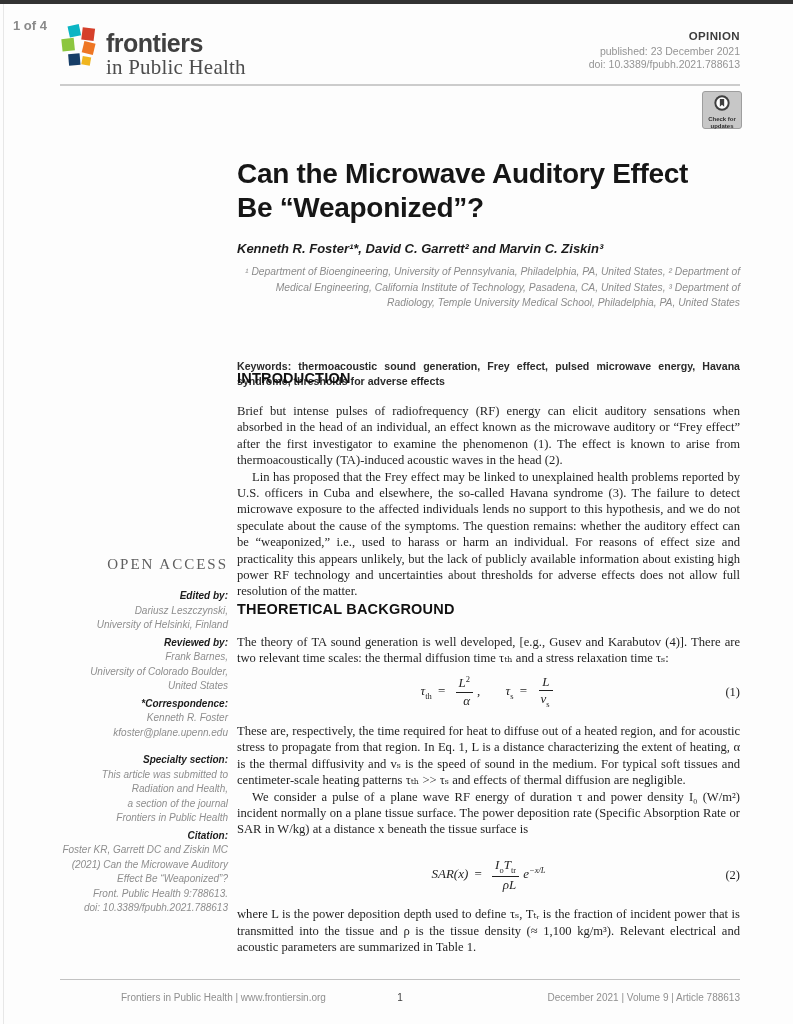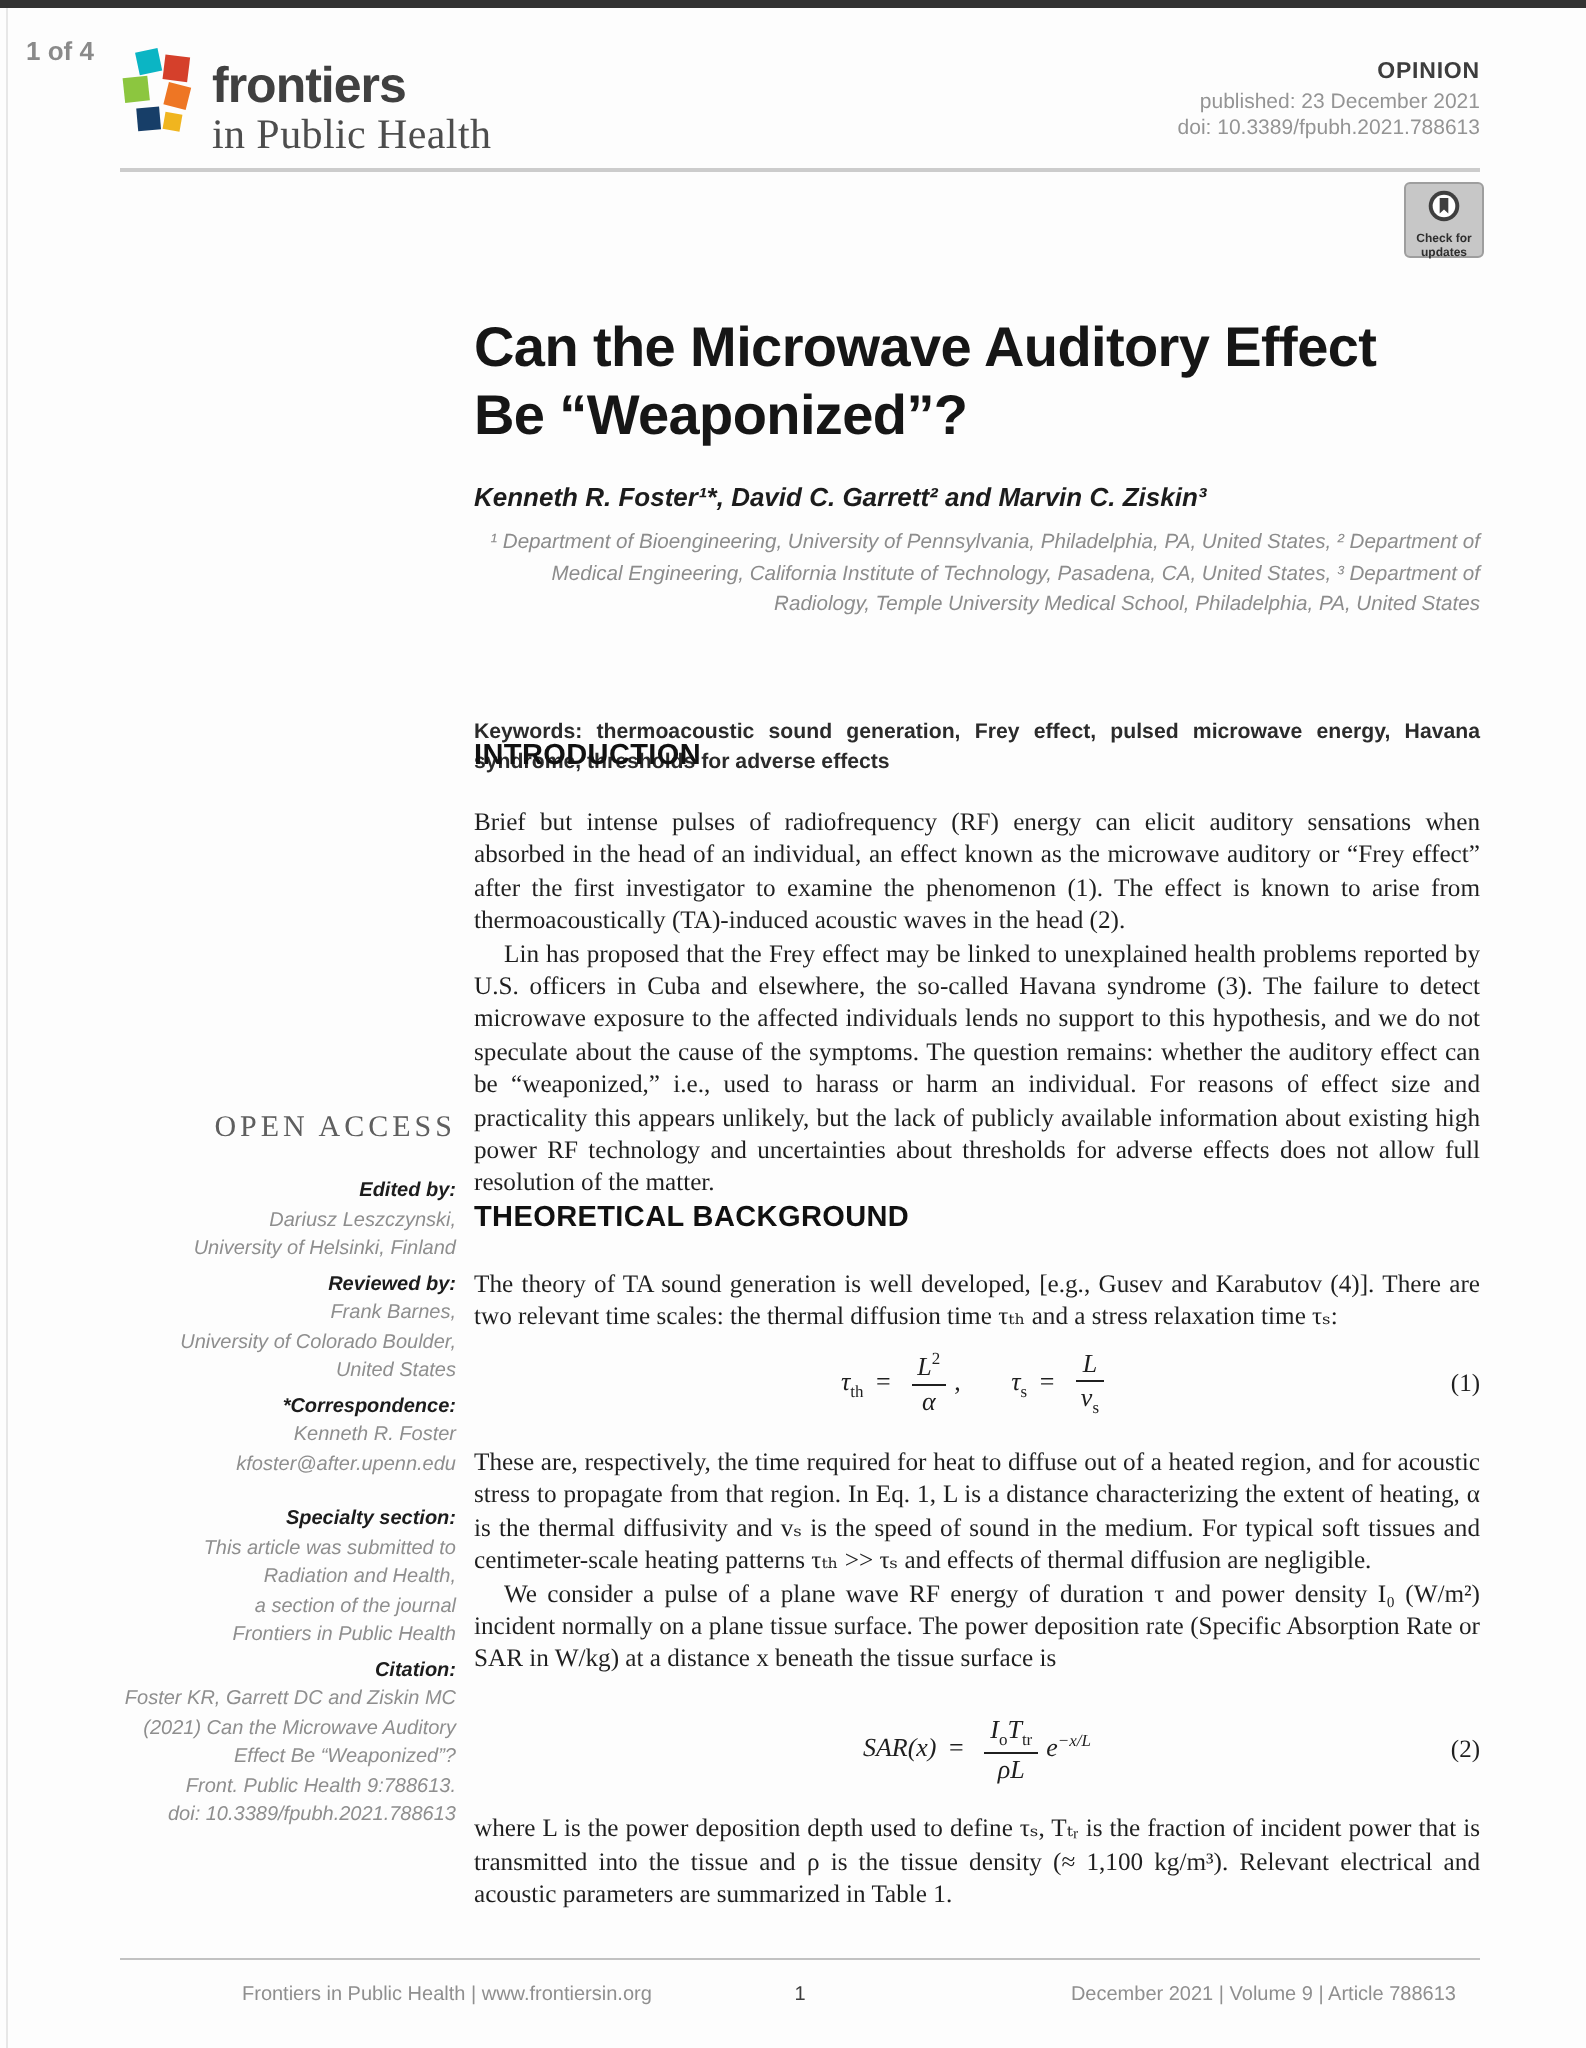--- a/index.html
+++ b/index.html
@@ -50,21 +50,21 @@
 
   #intro-section  { top: 370px; }
   #theory-section { top: 601px; }
 
   
   .equation { position: relative; text-align: center; font-family: "Liberation Serif", "DejaVu Serif", serif; font-size: 13px; color: #1f1f1f; }
   .eq1 { margin: 8px 0 14px 0; }
   .eq2 { margin: 20px 0 14px 0; }
   .equation sub { font-size: 8.5px; }
   .equation sup { font-size: 8.5px; font-style: italic; }
-  .frac { display: inline-flex; flex-direction: column; align-items: center; vertical-align: middle; margin: 0 4px; }
+  .frac { display: inline-flex; flex-direction: column; align-items: flex-end; vertical-align: middle; margin: 0 4px; }
   .fnum { border-bottom: 1px solid #1f1f1f; padding: 0 3px 1px 3px; line-height: 1.1; }
   .fden { padding: 1px 3px 0 3px; line-height: 1.1; }
   .eq-op { margin: 0 3px; }
   .eq-sep { margin-right: 22px; }
   .eq-label { position: absolute; right: 0; top: 50%; transform: translateY(-50%); font-style: normal; font-size: 12.5px; }
 
   
   .sidebar { position: absolute; left: 30px; top: 556px; width: 198px; text-align: right; font-family: "Liberation Sans", sans-serif; }
   .open-access { font-family: "Liberation Serif", serif; font-size: 15px; color: #5f5f5f; letter-spacing: 2px; margin-bottom: 16px; }
   .sb-block { margin-bottom: 3px; }
@@ -72,21 +72,21 @@
   .sb-label { font-size: 10px; font-weight: bold; font-style: italic; color: #1c1c1c; line-height: 14.5px; }
   .sb-line, .sb-val { font-size: 10px; font-style: italic; color: #8e8e8e; line-height: 14.5px; }
   .sb-inline { line-height: 14.5px; }
   .email { cursor: pointer; }
 
   
   .footer-rule { position: absolute; left: 60px; top: 979px; width: 680px; height: 1px; background: #c2c2c2; }
   .footer { position: absolute; left: 60px; top: 992px; width: 680px; font-family: "Liberation Sans", sans-serif; font-size: 10px; color: #8f8f8f; }
   .footer-left { position: absolute; left: 13px; padding-left: 48px; }
   .footer-center { position: absolute; left: 0; width: 680px; text-align: center; color: #3d3d3d; }
-  .footer-right { position: absolute; right: 12px; }
+  .footer-right { position: absolute; right: 0; }
 </style>
 </head>
 <body>
 
 <div class="viewport">
   <div class="top-strip"></div>
   <div class="left-edge"></div>
   <div class="page-indicator sans">1 of 4</div>
 
   <div class="logo">
@@ -189,21 +189,21 @@
     <div class="sb-block">
       <div class="sb-label">Reviewed by:</div>
       <div class="sb-line">Frank Barnes,</div>
       <div class="sb-line">University of Colorado Boulder,</div>
       <div class="sb-line">United States</div>
     </div>
 
     <div class="sb-block">
       <div class="sb-label">*Correspondence:</div>
       <div class="sb-line">Kenneth R. Foster</div>
-      <div class="sb-line email">kfoster@after.upenn.edu</div>
+      <div class="sb-line email">kfoster@plane.upenn.edu</div>
     </div>
 
     <div class="sb-block sb-gap">
       <div class="sb-label">Specialty section:</div>
       <div class="sb-line">This article was submitted to</div>
       <div class="sb-line">Radiation and Health,</div>
       <div class="sb-line">a section of the journal</div>
       <div class="sb-line">Frontiers in Public Health</div>
     </div>
 

